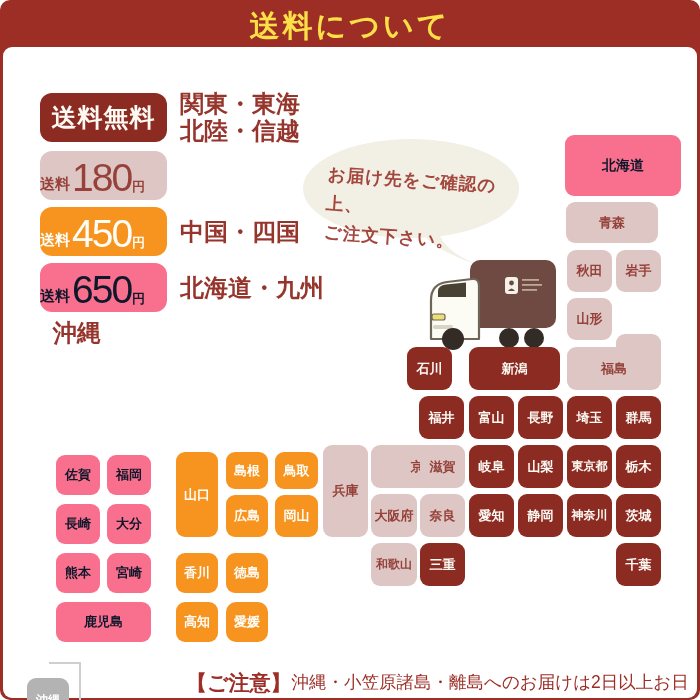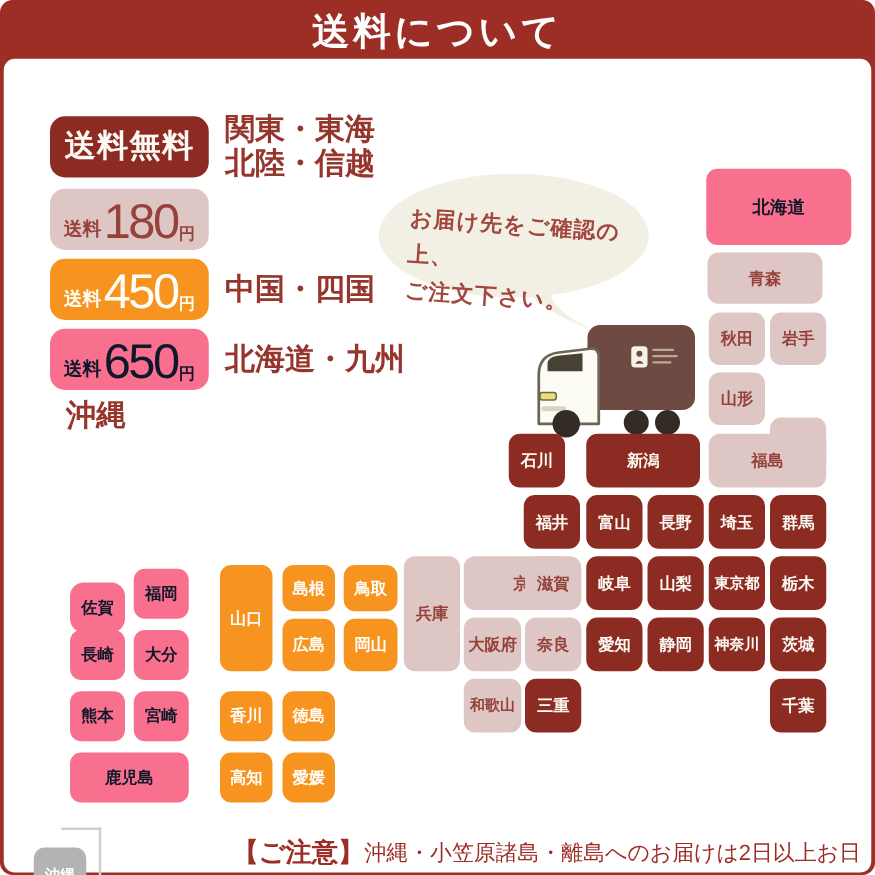--- a/index.html
+++ b/index.html
@@ -6,39 +6,39 @@
   body{
     width:700px;height:700px;position:relative;overflow:hidden;
     background:#ffffff;
     font-family:"Liberation Sans","DejaVu Sans",sans-serif;
   }
   #frame{
     position:absolute;inset:0;background:#9c2e26;border-radius:10px;
   }
   #header-title{
     position:absolute;top:6px;left:0;width:100%;height:40px;
-    color:#ffffff;font-size:30px;font-weight:600;letter-spacing:3px;
+    color:#fde047;font-size:30px;font-weight:600;letter-spacing:3px;
     text-align:center;line-height:40px;
   }
   #panel{
     position:absolute;top:47px;left:3px;right:3px;bottom:2px;
     background:#ffffff;border-radius:9px;
   }
   
   .fee-free{background:#8c2b22;color:#fdfaf4;}
   .fee-p180{background:#ddc6c4;color:#96423b;}
   .fee-p450{background:#f6941f;color:#fffdf8;}
   .fee-p650{background:#f9708f;color:#0f172a;}
   .fee-na  {background:#b3b3b3;color:#ffffff;}
   
   #legend{position:absolute;left:37px;top:43px;}
   .legend-row{display:flex;align-items:center;margin-bottom:7px;}
   .legend-badge{
     width:127px;height:49px;border-radius:12px;flex:0 0 auto;
-    display:flex;align-items:flex-end;justify-content:center;
+    display:flex;align-items:flex-end;
   }
   .badge-simple{width:100%;text-align:center;align-self:center;
     font-size:25px;font-weight:600;letter-spacing:1px;line-height:1;}
   .badge-prefix{font-size:15px;font-weight:700;margin:0 2px 9px 0;line-height:1;}
   .badge-amount{font-size:39px;font-weight:400;letter-spacing:-2px;line-height:1;margin-bottom:3px;}
   .badge-unit{font-size:13px;font-weight:700;margin:0 0 7px 1px;line-height:1;}
   .legend-regions{margin-left:13px;color:#96352c;font-size:24px;font-weight:600;line-height:27px;white-space:nowrap;}
   
   #bubble{position:absolute;left:300px;top:92px;width:216px;height:99px;
     background:#f2efe4;border-radius:50%;}
@@ -171,21 +171,21 @@
         <div class="map-block fee-free" style="left: 613px; top: 398px; width: 45px; height: 43px;">栃木</div>
         <div class="map-block fee-p180" style="left: 368px; top: 447px; width: 46px; height: 43px;">大阪府</div>
         <div class="map-block fee-p180" style="left: 417px; top: 447px; width: 45px; height: 43px;">奈良</div>
         <div class="map-block fee-free" style="left: 466px; top: 447px; width: 45px; height: 43px;">愛知</div>
         <div class="map-block fee-free" style="left: 515px; top: 447px; width: 45px; height: 43px;">静岡</div>
         <div class="map-block fee-free" style="left: 564px; top: 447px; width: 45px; height: 43px; font-size: 12px;">神奈川</div>
         <div class="map-block fee-free" style="left: 613px; top: 447px; width: 45px; height: 43px;">茨城</div>
         <div class="map-block fee-p180" style="left: 368px; top: 496px; width: 46px; height: 43px; font-size: 12px;">和歌山</div>
         <div class="map-block fee-free" style="left: 417px; top: 496px; width: 45px; height: 43px;">三重</div>
         <div class="map-block fee-free" style="left: 613px; top: 496px; width: 45px; height: 43px;">千葉</div>
-        <div class="map-block fee-p650" style="left: 53px; top: 419px; width: 44px; height: 40px; border-radius: 11px;">佐賀</div>
+        <div class="map-block fee-p650" style="left: 53px; top: 408px; width: 44px; height: 40px;">佐賀</div>
         <div class="map-block fee-p650" style="left: 104px; top: 408px; width: 44px; height: 40px;">福岡</div>
         <div class="map-block fee-p650" style="left: 53px; top: 457px; width: 44px; height: 40px;">長崎</div>
         <div class="map-block fee-p650" style="left: 104px; top: 457px; width: 44px; height: 40px;">大分</div>
         <div class="map-block fee-p650" style="left: 53px; top: 506px; width: 44px; height: 40px;">熊本</div>
         <div class="map-block fee-p650" style="left: 104px; top: 506px; width: 44px; height: 40px;">宮崎</div>
         <div class="map-block fee-p650" style="left: 53px; top: 555px; width: 95px; height: 40px;">鹿児島</div>
         <div class="map-block fee-p450" style="left: 173px; top: 405px; width: 42px; height: 85px;">山口</div>
         <div class="map-block fee-p450" style="left: 223px; top: 405px; width: 42px; height: 37px;">島根</div>
         <div class="map-block fee-p450" style="left: 272px; top: 405px; width: 43px; height: 37px;">鳥取</div>
         <div class="map-block fee-p450" style="left: 223px; top: 448px; width: 42px; height: 42px;">広島</div>

